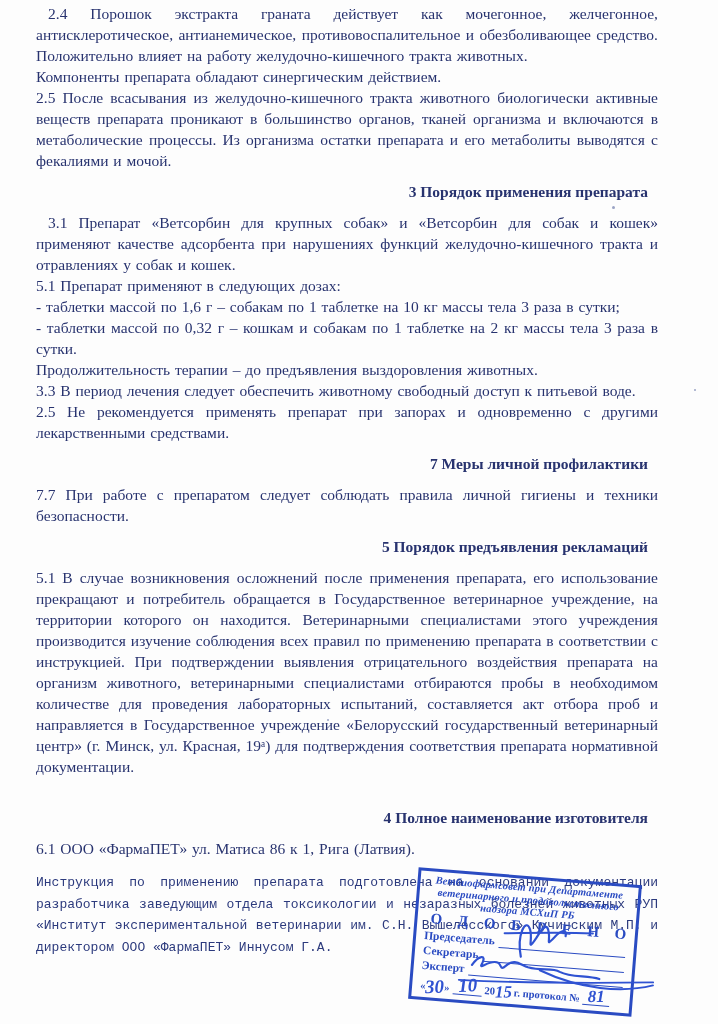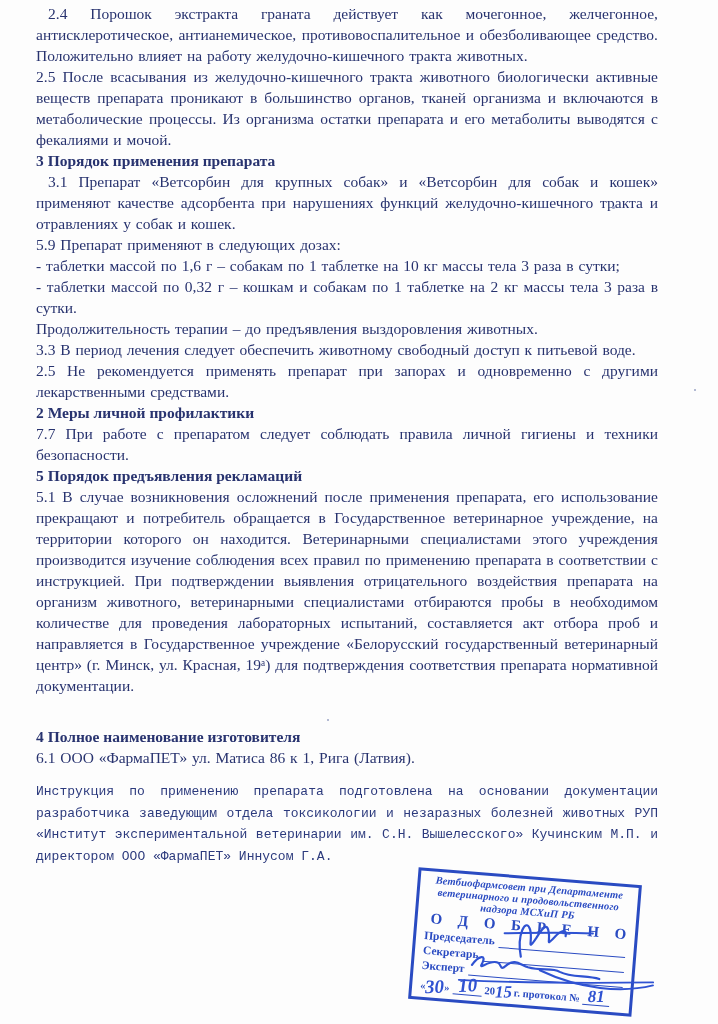--- a/index.html
+++ b/index.html
@@ -9,21 +9,21 @@
     font-family:"Liberation Serif",serif;
     color:#28336f;
   }
   .textblock{position:absolute;left:36px;top:3px;width:622px;}
   .para{
     margin:0;font-size:15.5px;line-height:21px;text-align:justify;
     word-spacing:1px;
   }
   .para.indent{text-indent:12px;}
   .heading{
-    margin:0;font-size:15.5px;line-height:21px;font-weight:bold;text-align:left;
+    margin:10px;font-size:15.5px;line-height:21px;font-weight:bold;text-align:right;
   }
   .heading.gap-before{margin-top:30px;}
   .note{
     margin:13px 0 0 0;font-family:Liberation Mono, monospace;
     font-size:13px;line-height:21.5px;text-align:justify;color:#2c3a7d;
   }
   
   .stamp{
     position:absolute;left:413px;top:876px;width:218px;height:126px;
     border:3.5px solid #2a4bc2;transform:rotate(4.6deg);transform-origin:center;
@@ -57,30 +57,31 @@
   .sig-svg{position:absolute;left:-12px;top:-6px;overflow:visible;pointer-events:none;}
   .speck{position:absolute;border-radius:50%;background:#9aa3c4;}
 </style>
 </head>
 <body>
 
 <div class="page">
 
   <div class="textblock">
     <p class="para indent">2.4 Порошок экстракта граната действует как мочегонное, желчегонное, антисклеротическое, антианемическое, противовоспалительное и обезболивающее средство. Положительно влияет на работу желудочно-кишечного тракта животных.</p>
+    <p class="para">Компоненты препарата обладают синергическим действием.</p>
     <p class="para">2.5 После всасывания из желудочно-кишечного тракта животного биологически активные веществ препарата проникают в большинство органов, тканей организма и включаются в метаболические процессы. Из организма остатки препарата и его метаболиты выводятся с фекалиями и мочой.</p>
     <h2 class="heading">3 Порядок применения препарата</h2>
     <p class="para indent">3.1 Препарат «Ветсорбин для крупных собак» и «Ветсорбин для собак и кошек» применяют качестве адсорбента при нарушениях функций желудочно-кишечного тракта и отравлениях у собак и кошек.</p>
-    <p class="para">5.9 Препарат применяют в следующих дозах:</p>
+    <p class="para">5.1 Препарат применяют в следующих дозах:</p>
     <p class="para">- таблетки массой по 1,6 г – собакам по 1 таблетке на 10 кг массы тела 3 раза в сутки;</p>
     <p class="para">- таблетки массой по 0,32 г – кошкам и собакам по 1 таблетке на 2 кг массы тела 3 раза в сутки.</p>
     <p class="para">Продолжительность терапии – до предъявления выздоровления животных.</p>
     <p class="para">3.3 В период лечения следует обеспечить животному свободный доступ к питьевой воде.</p>
     <p class="para">2.5 Не рекомендуется применять препарат при запорах и одновременно с другими лекарственными средствами.</p>
-    <h2 class="heading">2 Меры личной профилактики</h2>
+    <h2 class="heading">7 Меры личной профилактики</h2>
     <p class="para">7.7 При работе с препаратом следует соблюдать правила личной гигиены и техники безопасности.</p>
     <h2 class="heading">5 Порядок предъявления рекламаций</h2>
     <p class="para">5.1 В случае возникновения осложнений после применения препарата, его использование прекращают и потребитель обращается в Государственное ветеринарное учреждение, на территории которого он находится. Ветеринарными специалистами этого учреждения производится изучение соблюдения всех правил по применению препарата в соответствии с инструкцией. При подтверждении выявления отрицательного воздействия препарата на организм животного, ветеринарными специалистами отбираются пробы в необходимом количестве для проведения лабораторных испытаний, составляется акт отбора проб и направляется в Государственное учреждение «Белорусский государственный ветеринарный центр» (г. Минск, ул. Красная, 19ᵃ) для подтверждения соответствия препарата нормативной документации.</p>
     <h2 class="heading gap-before">4 Полное наименование изготовителя</h2>
     <p class="para">6.1 ООО «ФармаПЕТ» ул. Матиса 86 к 1, Рига (Латвия).</p>
     <p class="note">Инструкция по применению препарата подготовлена на основании документации разработчика заведующим отдела токсикологии и незаразных болезней животных РУП «Институт экспериментальной ветеринарии им. С.Н. Вышелесского» Кучинским М.П. и директором ООО «ФармаПЕТ» Иннусом Г.А.</p>
   </div>
 
   <div class="speck" style="left:612px;top:206px;width:3px;height:3px;"></div>
   <div class="speck" style="left:327px;top:719px;width:2px;height:2px;"></div>

